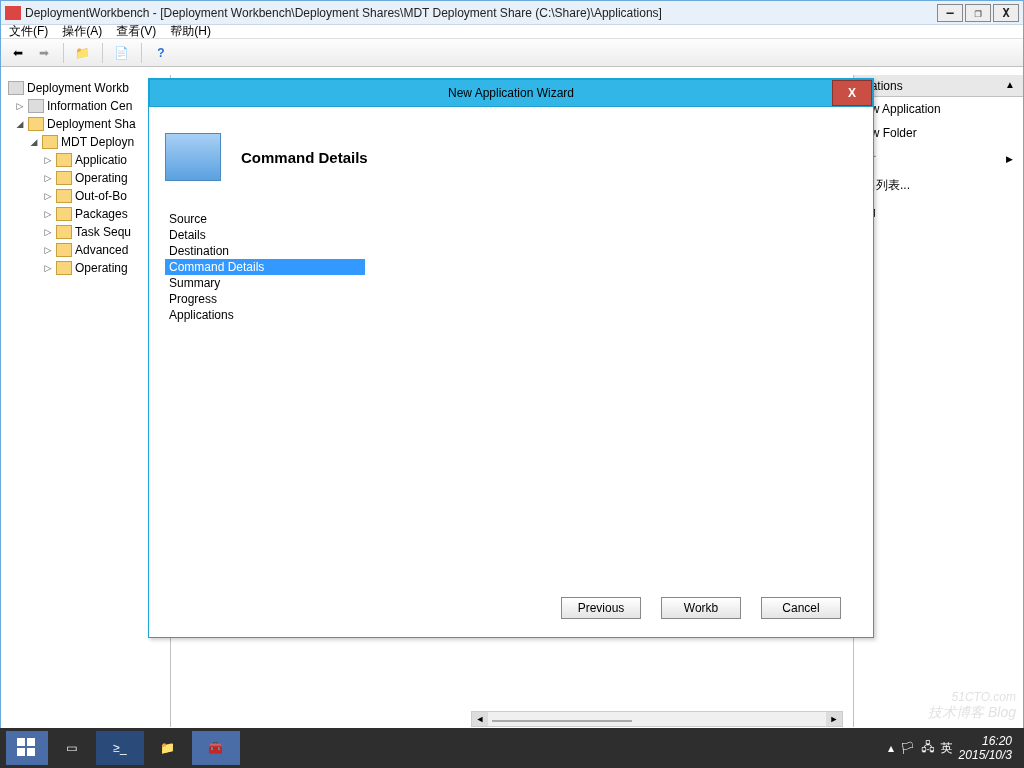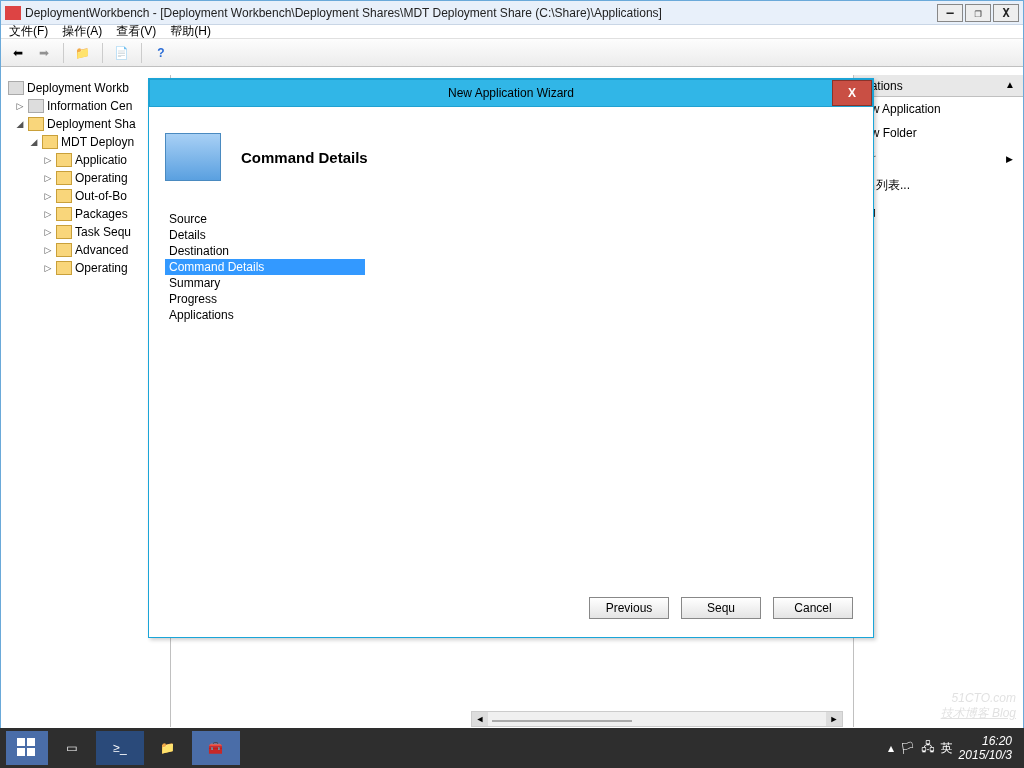--- a/index.html
+++ b/index.html
@@ -58,32 +58,32 @@
   .step-list div { padding: 1px 4px; }
   .step-list .sel { background: #3399ff; color: #fff; }
 
   .step-content { flex: 1; font-family: "SimSun", "Courier New", monospace; }
   .instruction { margin-bottom: 22px; white-space: nowrap; overflow: hidden; }
   .field-block { margin-bottom: 18px; }
   .field-label { margin-bottom: 2px; }
   .field-input { width: 400px; padding: 2px 4px; border: 1px solid #888; font-family: inherit; font-size: 12px; }
   .highlight-box { border: 3px solid #c00; padding: 4px; display: inline-block; margin-top: -4px; }
 
-  .wizard-buttons { position: absolute; bottom: 18px; right: 20px; display: flex; gap: 12px; }
+  .wizard-buttons { position: absolute; bottom: 18px; right: 32px; display: flex; gap: 20px; }
   .wizard-buttons button { width: 80px; height: 22px; border: 1px solid #888; background: linear-gradient(#fff, #e4e4e4); }
 
   
   .taskbar { position: absolute; bottom: 0; left: 0; right: 0; height: 40px; background: #2e2e2e; display: flex; align-items: center; padding: 0 6px; }
   .taskbar .start { width: 42px; height: 34px; background: #4a6da8; display: flex; align-items: center; justify-content: center; }
   .taskbar .tbi { width: 48px; height: 34px; display: flex; align-items: center; justify-content: center; }
   .taskbar .tray { margin-left: auto; display: flex; align-items: center; gap: 6px; color: #fff; font-size: 11px; }
   .taskbar .clock { text-align: right; line-height: 1.2; padding-right: 6px; font-style: italic; }
 
   .watermark { position: absolute; right: 8px; bottom: 46px; color: #aaa; font-family: Arial; font-size: 24px; font-style: italic; opacity: .35; text-align: right; pointer-events: none; }
-  .watermark .sub { font-size: 12px; text-decoration: underline; }
+  .watermark .sub { font-size: 14px; }
 </style>
 </head>
 <body>
 
 <div class="main-window">
   <div class="titlebar">
     <div class="app-icon"></div>
     <div class="titlebar-title">DeploymentWorkbench - [Deployment Workbench\Deployment Shares\MDT Deployment Share (C:\Share)\Applications]</div>
     <div class="win-controls">
       <div class="win-btn">—</div>
@@ -219,21 +219,21 @@
         <div>Details</div>
         <div>Destination</div>
         <div class="sel">Command Details</div>
         <div>Summary</div>
         <div>Progress</div>
         <div>Applications</div>
       </div>
     </div>
     <div class="wizard-buttons">
       <button>Previous</button>
-      <button>Sequ</button>
+      <button>Workb</button>
       <button>Cancel</button>
     </div>
   </div>
 </div>
 
 <div class="watermark">
   <div>51CTO.com</div>
   <div class="sub">技术博客  Blog</div>
 </div>
 

